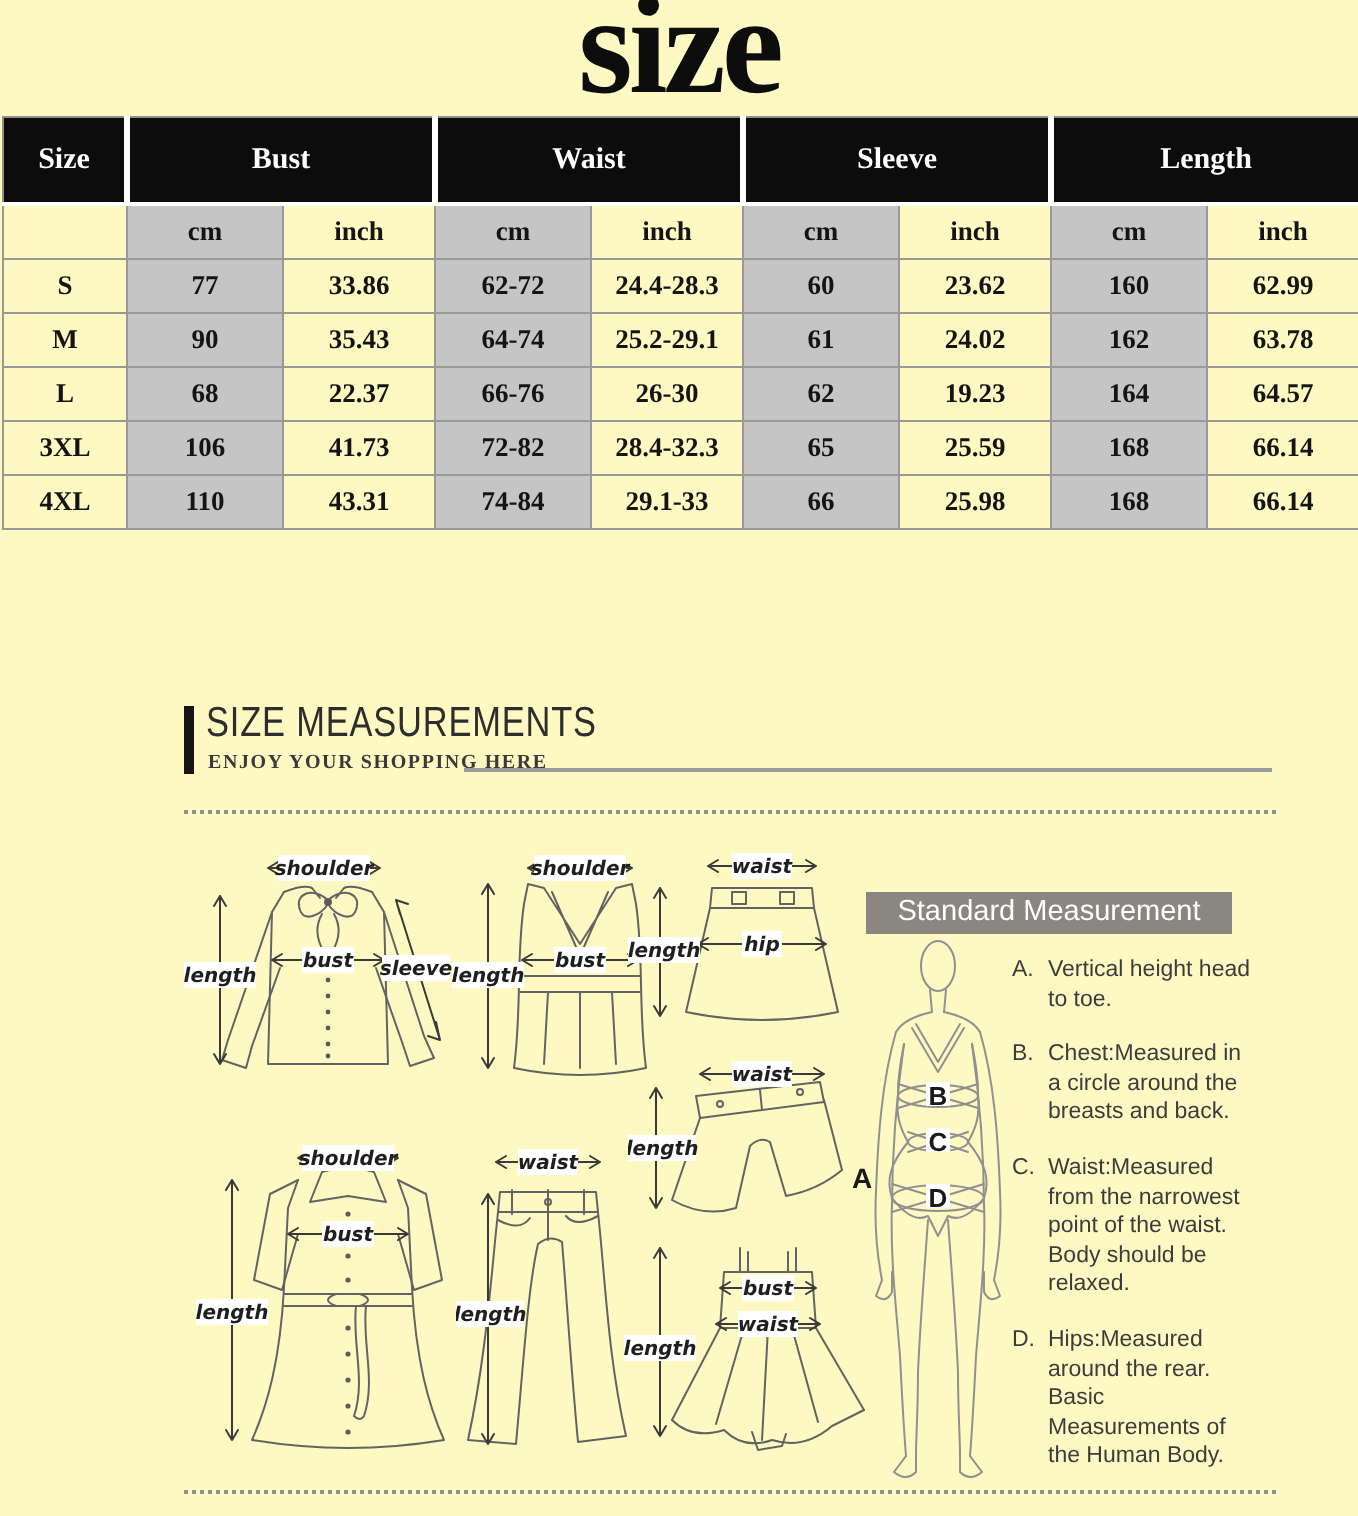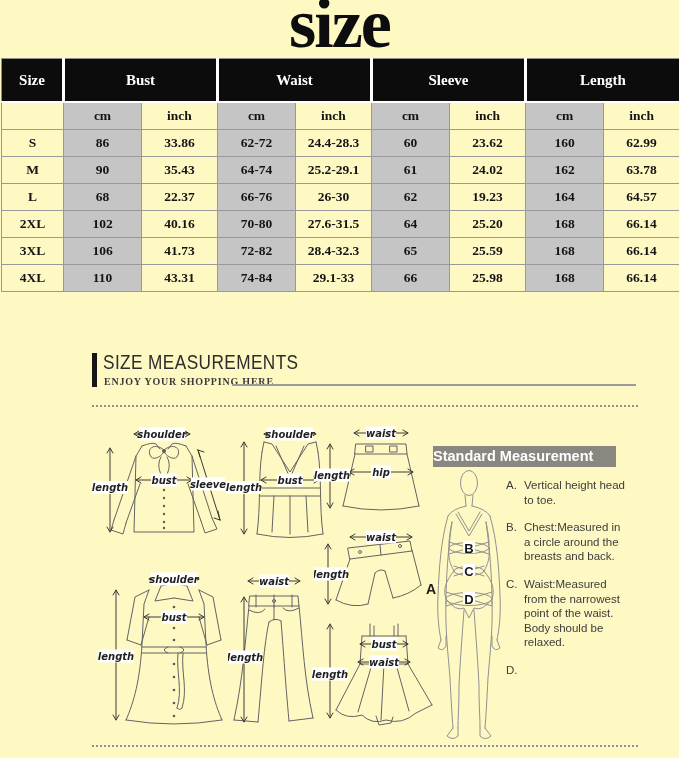--- a/index.html
+++ b/index.html
@@ -36,21 +36,21 @@
   .lbl{font-family:"DejaVu Sans",sans-serif;font-style:italic;font-weight:700;font-size:10px;
        fill:#1f1f1f;text-anchor:middle;}
   .dotfill{fill:#5c5c5c;stroke:none;}
   .fig{stroke:#909090;fill:none;stroke-width:1;stroke-linecap:round;stroke-linejoin:round;}
   .figletter{font-family:"Liberation Sans",sans-serif;font-weight:700;font-size:13px;
        fill:#1a1a1a;text-anchor:middle;}
   .figletterA{font-family:"Liberation Sans",sans-serif;font-weight:700;font-size:14px;
        fill:#1a1a1a;text-anchor:start;}
   
   .std-banner{position:absolute;left:433px;top:446px;width:183px;height:21px;background:#8a8680;
-       color:#fff;font-weight:700;font-size:14.5px;line-height:21px;}
+       color:#fff;font-weight:400;font-size:14.5px;text-align:center;line-height:21px;}
   .notes{position:absolute;left:506px;top:478px;width:121px;font-size:11.5px;line-height:1.27;
        color:#3c3c3c;}
   .note{display:flex;margin-bottom:13px;}
   .note .k{width:18px;flex:none;}
 </style>
 </head>
 <body>
 
 <div class="page">
 
@@ -82,21 +82,21 @@
       <td>inch</td>
       <td class="cm">cm</td>
       <td>inch</td>
       <td class="cm">cm</td>
       <td>inch</td>
       <td class="cm">cm</td>
       <td>inch</td>
     </tr>
     <tr>
       <td>S</td>
-      <td class="cm">86</td>
+      <td class="cm">77</td>
       <td>33.86</td>
       <td class="cm">62-72</td>
       <td>24.4-28.3</td>
       <td class="cm">60</td>
       <td>23.62</td>
       <td class="cm">160</td>
       <td>62.99</td>
     </tr>
     <tr>
       <td>M</td>
@@ -112,31 +112,20 @@
     <tr>
       <td>L</td>
       <td class="cm">68</td>
       <td>22.37</td>
       <td class="cm">66-76</td>
       <td>26-30</td>
       <td class="cm">62</td>
       <td>19.23</td>
       <td class="cm">164</td>
       <td>64.57</td>
-    </tr>
-    <tr>
-      <td>2XL</td>
-      <td class="cm">102</td>
-      <td>40.16</td>
-      <td class="cm">70-80</td>
-      <td>27.6-31.5</td>
-      <td class="cm">64</td>
-      <td>25.20</td>
-      <td class="cm">168</td>
-      <td>66.14</td>
     </tr>
     <tr>
       <td>3XL</td>
       <td class="cm">106</td>
       <td>41.73</td>
       <td class="cm">72-82</td>
       <td>28.4-32.3</td>
       <td class="cm">65</td>
       <td>25.59</td>
       <td class="cm">168</td>
@@ -358,18 +347,19 @@
     <div class="note">
       <span class="k">B.</span>
       <span class="t">Chest:Measured in a circle around the breasts and back.</span>
     </div>
     <div class="note">
       <span class="k">C.</span>
       <span class="t">Waist:Measured from the narrowest point of the waist. Body should be relaxed.</span>
     </div>
     <div class="note">
       <span class="k">D.</span>
+      <span class="t">Hips:Measured around the rear. Basic Measurements of the Human Body.</span>
     </div>
   </div>
 
   <div class="dotted" style="top:745px"></div>
 
 </div>
 
 </body></html>

